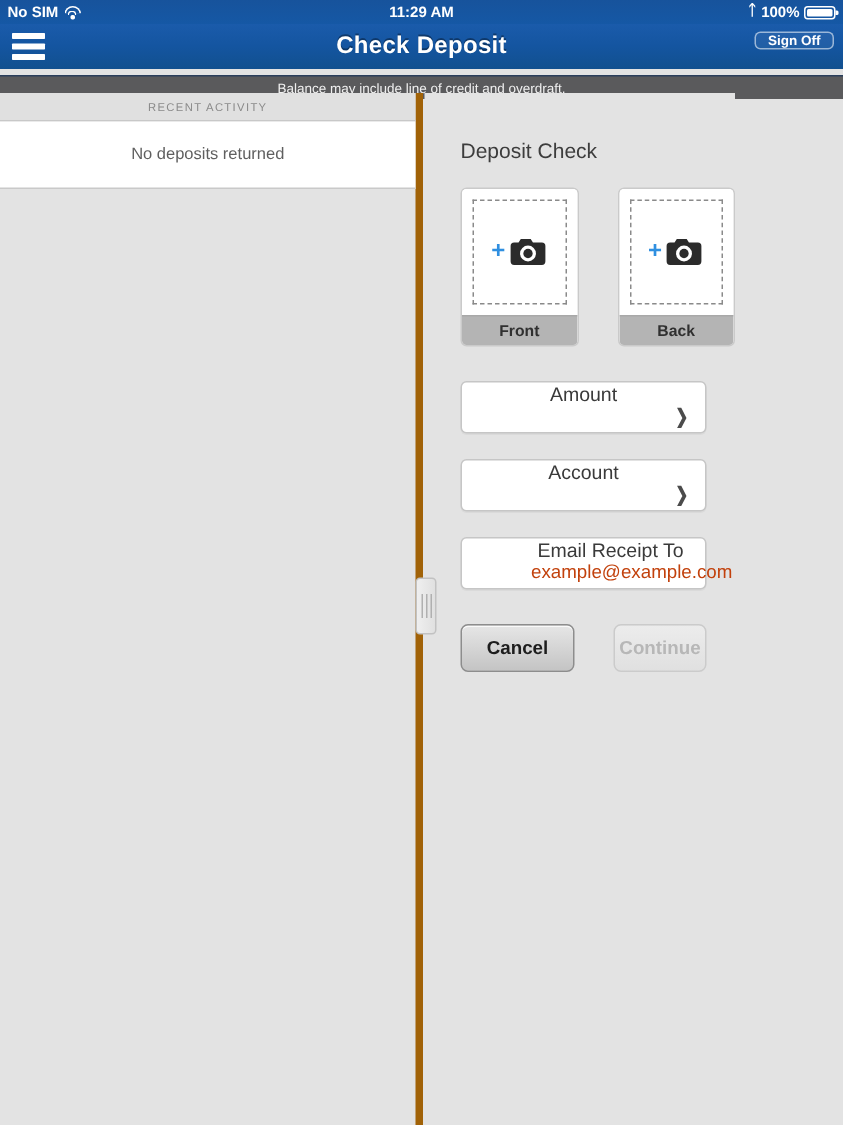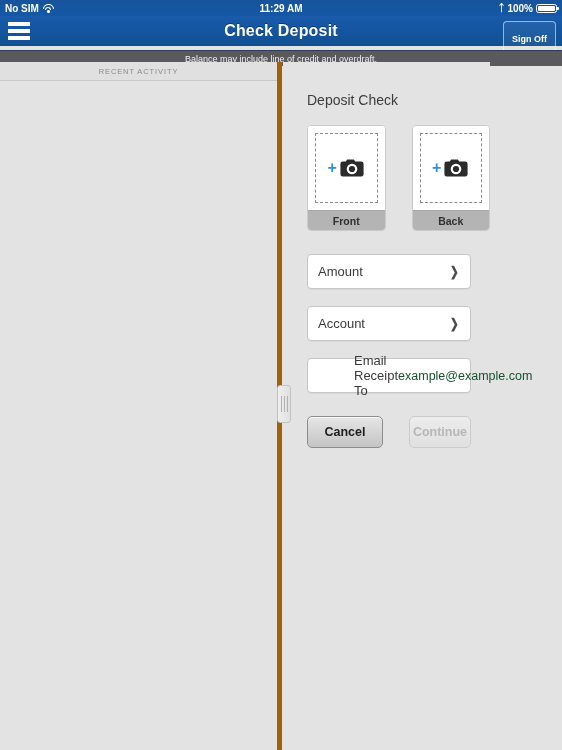--- a/index.html
+++ b/index.html
@@ -42,21 +42,21 @@
     background: linear-gradient(to bottom, #1a5bab 0%, #1455a0 50%, #11508f 100%);
     display: flex; align-items: center; justify-content: center;
   }
   .nav-title { color: #fff; font-size: 16px; font-weight: bold; letter-spacing: .2px;
     text-shadow: 0 -1px 0 rgba(0,0,0,.35); }
   .hamburger { position: absolute; left: 8px; top: 6px; width: 22px; height: 18px;
     display: flex; flex-direction: column; justify-content: space-between; cursor: pointer; }
   .hamburger i { display: block; height: 4px; background: #fff; border-radius: .5px; }
   .signoff { position: absolute; right: 6px; top: 5px;
     border: 1px solid rgba(255,255,255,.55); border-radius: 4px;
-    color: #fff; font-size: 9px; font-weight: bold; padding: 12px 8px;
+    color: #fff; font-size: 9px; font-weight: bold; padding: 0 8px;
     background: rgba(255,255,255,.06); cursor: pointer; }
 
   
   .subbanner {
     position: absolute; top: 50px; left: 0; width: 562px; height: 16px;
     background: #5a5a5c; color: #f0f0f0; font-size: 9px;
     display: flex; align-items: center; justify-content: center;
     border-top: 1px solid #2b3f5c;
   }
 
@@ -107,29 +107,29 @@
   .cam-label { height: 20px; background: #b4b4b4;
     display: flex; align-items: center; justify-content: center;
     font-size: 10.5px; font-weight: bold; color: #303030;
     border-top: 1px solid #a8a8a8; text-align: right; }
 
   
   .form-row {
     margin: 0 19px 0 24px; height: 35px; background: #fff;
     border: 1px solid #c6c6c6; border-radius: 4px;
     display: flex; align-items: center; padding: 0 10px;
-    box-shadow: 0 1px 0 rgba(0,0,0,.04); cursor: pointer;
+    box-shadow: 0 1px 0 rgba(0,0,0,.04); cursor: pointer; flex-direction: column;
   }
   .row-amount { margin-top: 23px; }
   .row-account { margin-top: 17px; text-align: right; }
   .row-email { margin-top: 17px; padding-left: 46px; }
   .row-label { font-size: 13px; color: #3a3a3a; }
   .chev { margin-left: auto; color: #4b4b4b; font-size: 13px; font-weight: bold;
     transform: scaleX(.8); }
-  .email-ph { margin-left: auto; font-size: 12.5px; color: #14532d; }
+  .email-ph { margin-left: auto; font-size: 12.5px; color: #c2410c; }
 
   
   .btn-row { display: flex; gap: 26px; margin: 23px 19px 0 24px; }
   .btn { height: 32px; border-radius: 5px; font-size: 12.5px; font-weight: bold;
     display: flex; align-items: center; justify-content: center; cursor: pointer; }
   .btn-cancel { width: 76px; color: #1d1d1d;
     background: linear-gradient(to bottom, #e6e6e6 0%, #c4c4c4 100%);
     border: 1px solid #8d8d8d;
     box-shadow: inset 0 1px 0 rgba(255,255,255,.8); }
   .btn-continue { flex: 1; color: #b7b7b7;
@@ -167,20 +167,21 @@
         <i></i>
     </div>
     <div class="nav-title">Check Deposit</div>
     <div class="signoff">Sign Off</div>
   </div>
 
   <div class="subbanner">Balance may include line of credit and overdraft.</div>
 
   <div class="left-panel">
     <div class="activity-head">RECENT ACTIVITY</div>
+    <div class="activity-card">No deposits returned</div>
   </div>
 
   <div class="drag-handle">
     <i></i>
       <i></i>
       <i></i>
   </div>
 
   <div class="right-panel">
 

